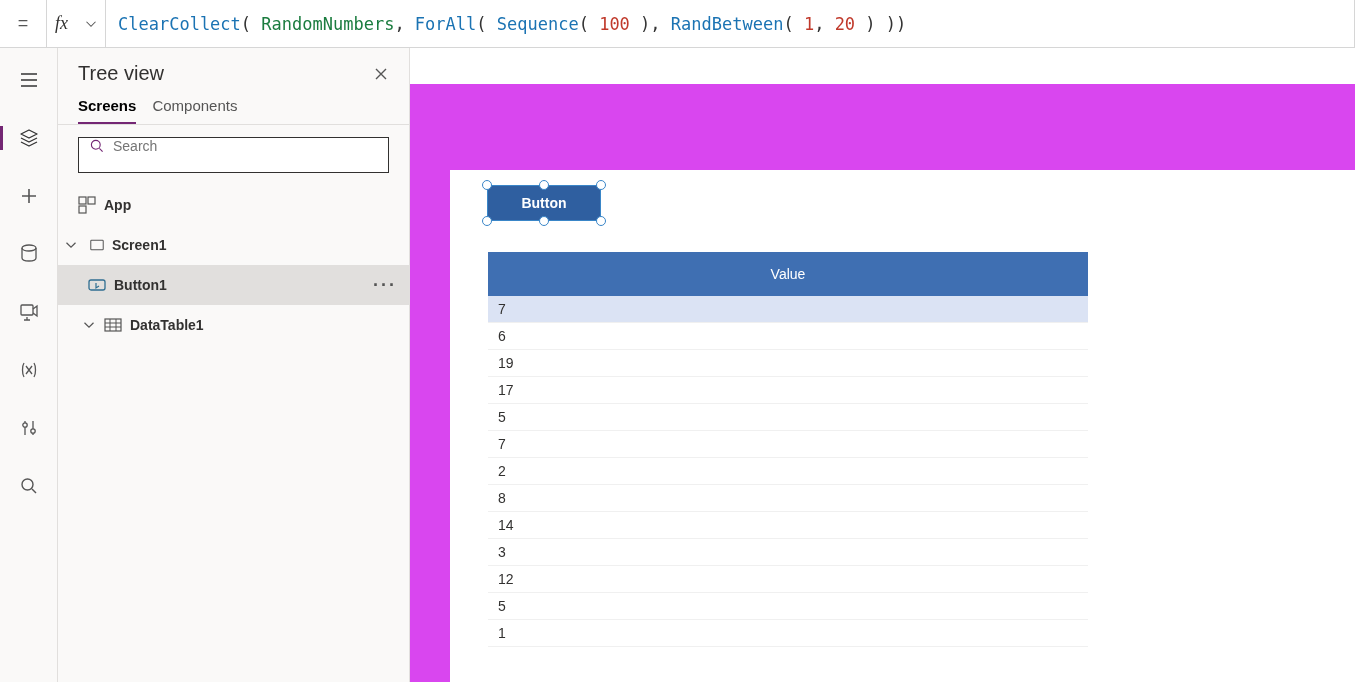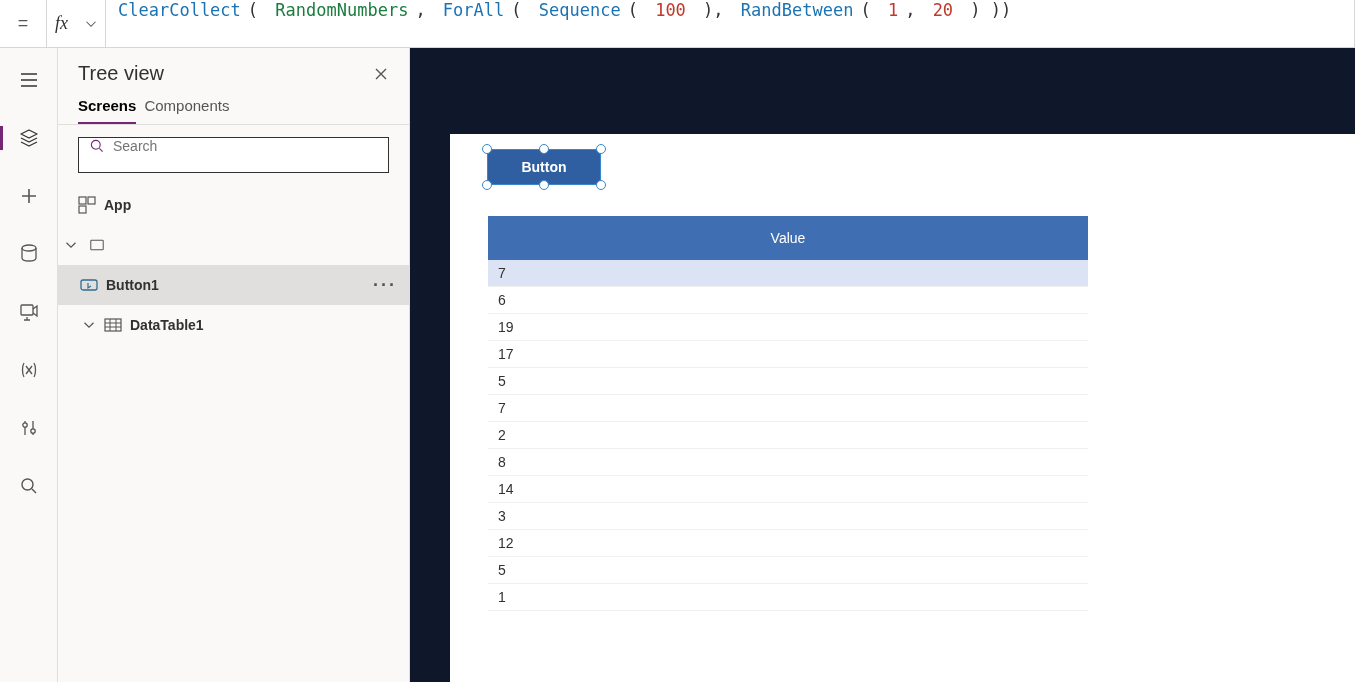--- a/index.html
+++ b/index.html
@@ -5,63 +5,63 @@
     * { margin: 0; padding: 0; box-sizing: border-box; }
     body { font-family: "Segoe UI", Arial, sans-serif; font-size: 14px; color: #323130; background: #fff; overflow: hidden; width: 1355px; height: 682px; }
 
     
     .fbar { display: flex; align-items: stretch; height: 48px; border-bottom: 1px solid #d6d6d6; }
     .prop-dd { width: 378px; display: flex; align-items: center; justify-content: space-between; padding: 0 14px; border: 1px solid #bfbfbf; margin: 1px 0 1px 14px; background: #fff; }
     .prop-dd-text { font-size: 15px; }
     .eq { width: 46px; display: flex; align-items: center; justify-content: center; font-size: 18px; color: #555; }
     .fx { width: 60px; display: flex; align-items: center; justify-content: center; border-left: 1px solid #d6d6d6; border-right: 1px solid #d6d6d6; gap: 17px; }
     .fx-label { font-style: italic; font-family: "Times New Roman", serif; font-size: 18px; }
-    .formula { flex: 1; display: flex; padding: 0 12px; font-family: Consolas, monospace; font-size: 17px; white-space: pre; overflow: hidden; border-right: 1px solid #d6d6d6; gap: 7px; }
+    .formula { flex: 1; display: flex; align-items: center; padding: 0 12px; font-family: Consolas, monospace; font-size: 17px; white-space: pre; overflow: hidden; border-right: 1px solid #d6d6d6; }
     .tok-func { color: #1b73b3; }
     .tok-ident { color: #1b7c3f; }
     .tok-plain { color: #333; }
     .tok-num { color: #c0392b; }
 
     
     .main { display: flex; height: calc(682px - 48px); }
 
     .leftrail { width: 58px; background: #faf9f8; border-right: 1px solid #e1dfdd; display: flex; flex-direction: column; align-items: center; padding-top: 12px; gap: 18px; }
     .rail-btn { width: 40px; height: 40px; display: flex; align-items: center; justify-content: center; color: #555; }
     .rail-btn.active { position: relative; color: #000; }
     .rail-btn.active::before { content: ""; position: absolute; left: -9px; top: 8px; bottom: 8px; width: 3px; background: #742774; }
 
     .treepane { width: 352px; background: #faf9f8; border-right: 1px solid #e1dfdd; display: flex; flex-direction: column; }
     .tp-head { display: flex; align-items: center; justify-content: space-between; padding: 14px 20px 4px 20px; }
     .tp-title { font-size: 20px; }
     .tp-close { color: #555; }
-    .tp-tabs { display: flex; gap: 8px; padding: 8px 20px 0 20px; border-bottom: 1px solid #e1dfdd; }
+    .tp-tabs { display: flex; gap: 16px; padding: 8px 20px 0 20px; border-bottom: 1px solid #e1dfdd; }
     .tp-tab { padding-bottom: 8px; font-size: 15px; color: #555; }
     .tp-tab.active { color: #000; border-bottom: 2px solid #742774; font-weight: 600; }
 
     .tp-search-wrap { padding: 12px 20px; }
     .tp-search { display: flex; align-items: flex-start; gap: 8px; border: 1px solid #323130; height: 36px; padding: 0 10px; background: #fff; }
     .tp-search input { border: none; outline: none; flex: 1; font-size: 14px; background: transparent; }
 
     .tree { flex: 1; overflow: auto; }
     .trow { display: flex; align-items: center; height: 40px; padding-right: 12px; gap: 8px; font-weight: bold; }
     .trow.sel { background: #e1dfdd; }
     .trow .lbl { flex: 1; font-size: 14px; }
     .chev { width: 14px; height: 14px; display: inline-flex; align-items: center; justify-content: center; color: #555; }
     .icn { width: 18px; height: 18px; display: inline-flex; align-items: center; justify-content: center; color: #555; }
     .more { color: #555; font-size: 18px; letter-spacing: 2px; }
 
     
     .ind0 { padding-left: 20px; }
     .ind1 { padding-left: 6px; }
-    .ind2 { padding-left: 22px; }
+    .ind2 { padding-left: 30px; }
     .ind3 { padding-left: 54px; }
     .ind1extra { padding-left: 4px; }
 
     
-    .canvas { flex: 1; background: #0f172a; position: relative; overflow: hidden; }
+    .canvas { flex: 1; background: #d946ef; position: relative; overflow: hidden; margin-top: 36px; }
     .artboard { position: absolute; left: 40px; top: 86px; right: 0; bottom: 0; background: #fff; }
 
     
     .ctl-button { position: absolute; left: 38px; top: 16px; width: 112px; height: 34px; background: #2f5fa0; color: #fff; display: flex; align-items: center; justify-content: center; font-size: 14px; font-weight: 600; }
     .sel-outline { position: absolute; border: 1px solid #3a86c8; pointer-events: none; }
     .handle { position: absolute; width: 10px; height: 10px; background: #fff; border: 1px solid #3a86c8; border-radius: 50%; }
 
     
     .dt { position: absolute; left: 38px; top: 82px; width: 600px; }
     .dt-head { background: #3f6fb2; color: #fff; height: 44px; display: flex; align-items: center; justify-content: center; font-size: 14px; }
@@ -174,20 +174,21 @@
         <span class="chev">
           <svg width="12" height="12" viewBox="0 0 16 16">
               <path d="M2 5l6 6 6-6" fill="none" stroke="#555" stroke-width="1.6"></path>
             </svg>
         </span>
         <span class="icn ind1extra">
           <svg width="18" height="14" viewBox="0 0 18 14">
               <rect x="1" y="1" width="16" height="12" rx="1" fill="none" stroke="#555" stroke-width="1.3"></rect>
             </svg>
         </span>
+        <span class="lbl">Screen1</span>
       </div>
 
       <div class="trow ind2 sel">
         <span class="icn">
           <svg width="18" height="16" viewBox="0 0 18 16">
               <rect x="1" y="3" width="16" height="10" rx="2" fill="none" stroke="#2f6e91" stroke-width="1.3"></rect>
               <path d="M8 6v5l3-2" fill="none" stroke="#2f6e91" stroke-width="1.2"></path>
             </svg>
         </span>
         <span class="lbl">Button1</span>

